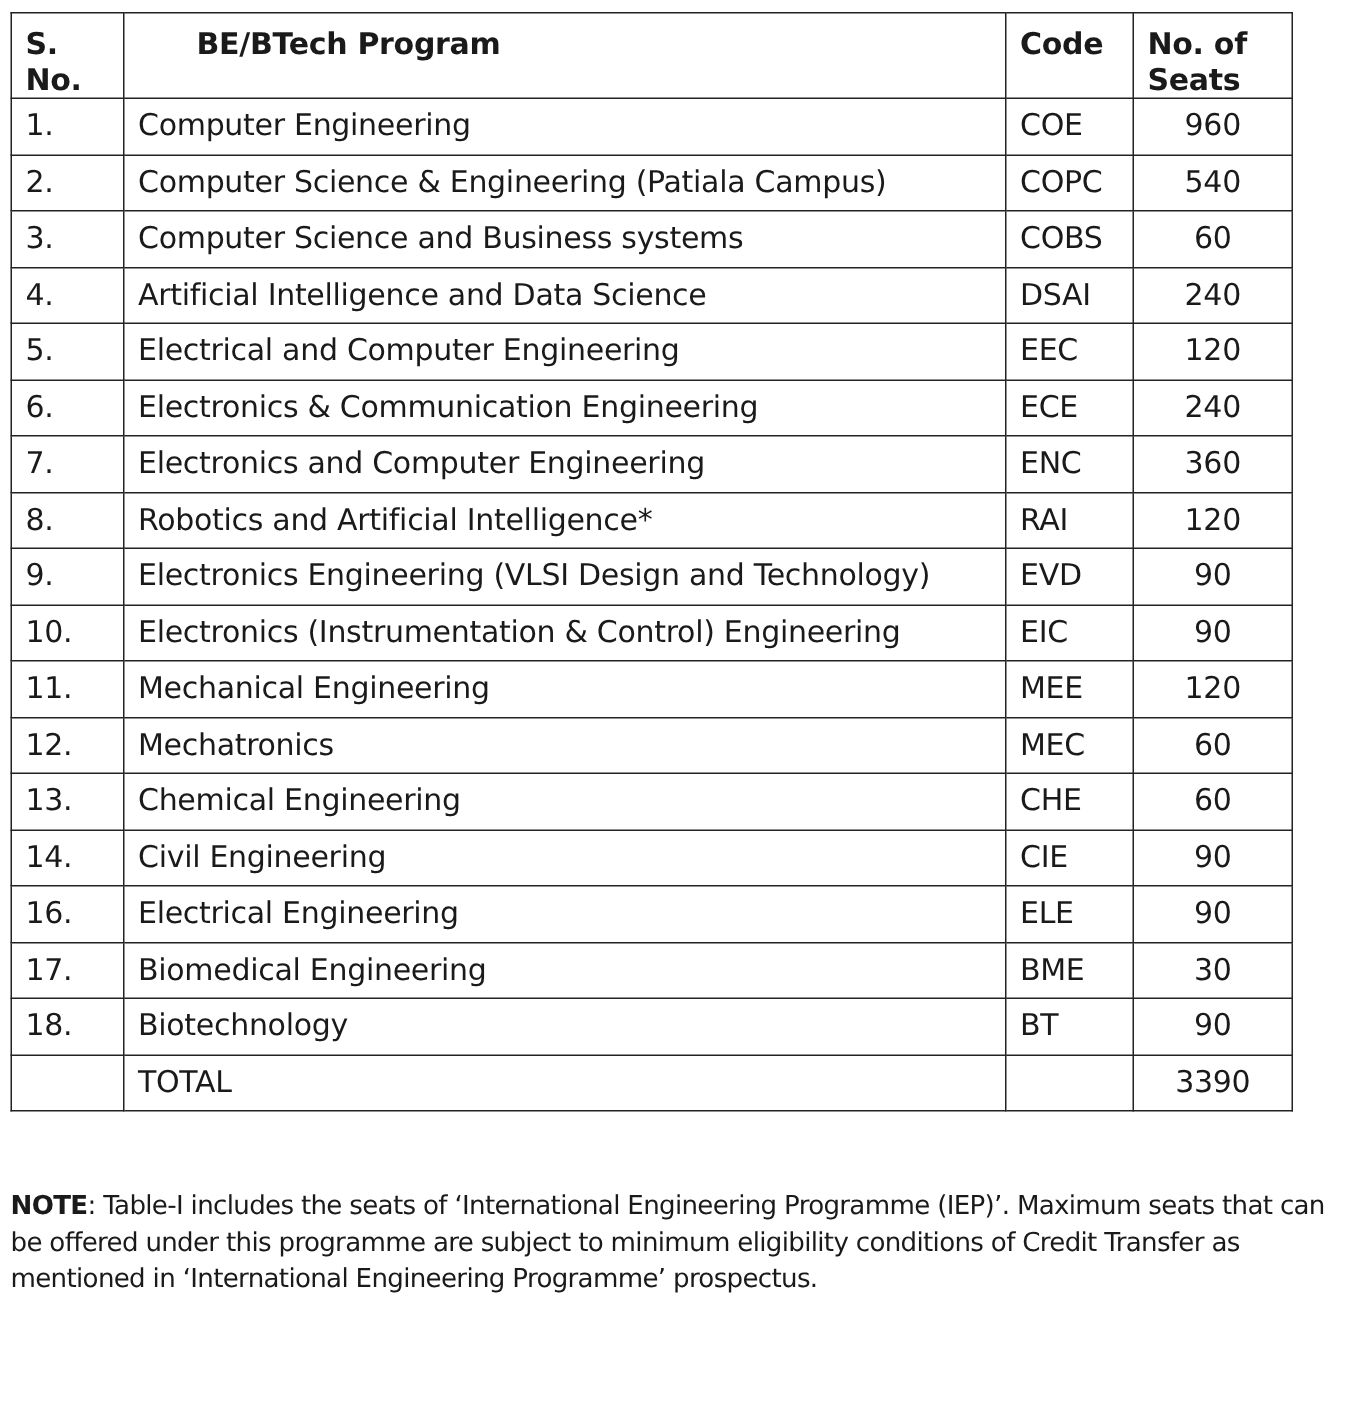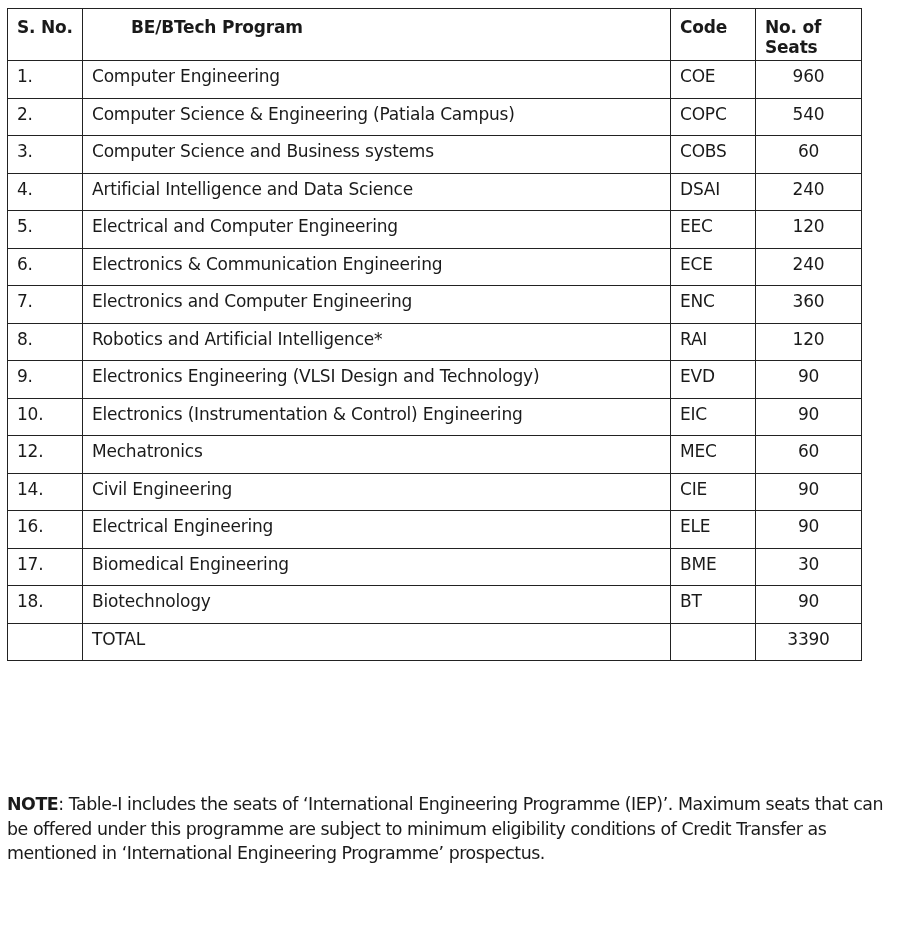--- a/index.html
+++ b/index.html
@@ -1,17 +1,17 @@
 <!DOCTYPE html>
 <html><head>
 <meta charset="utf-8">
 <style>
   html, body { margin: 0; padding: 0; background: #ffffff; }
   body { width: 900px; height: 942px; position: relative; font-family: "DejaVu Sans", sans-serif; color: #1a1a1a; overflow: hidden; }
-  table { position: absolute; left: 7px; top: 8px; border-collapse: collapse; width: 855px; font-size: 17px; letter-spacing: -0.2px; }
+  table { position: absolute; left: 7px; top: 8px; border-collapse: collapse; width: 855px; font-size: 20px; letter-spacing: -0.2px; }
   td, th { border: 1.5px solid #222; padding: 0 9px; text-align: left; vertical-align: top; }
   th { height: 43px; font-weight: bold; padding-top: 8px; }
   td { height: 37.5px; padding-top: 5px; box-sizing: border-box; }
   .c0 { width: 56px; }
   .c1 { width: 530px; padding-left: 48px; }
   .c2 { width: 66px; }
   .c3 { text-align: center; }
   th.c3 { text-align: left; }
   .bold { font-weight: normal; margin-top: 13px; }
   .notes { position: absolute; left: 7px; top: 792px; width: 890px; font-size: 17.4px; line-height: 24.5px; letter-spacing: -0.45px; }
@@ -84,23 +84,35 @@
         <td>EVD</td>
         <td class="c3">90</td>
       </tr>
       <tr>
         <td>10.</td>
         <td>Electronics (Instrumentation &amp; Control) Engineering</td>
         <td>EIC</td>
         <td class="c3">90</td>
       </tr>
       <tr>
+        <td>11.</td>
+        <td>Mechanical Engineering</td>
+        <td>MEE</td>
+        <td class="c3">120</td>
+      </tr>
+      <tr>
         <td>12.</td>
         <td>Mechatronics</td>
         <td>MEC</td>
+        <td class="c3">60</td>
+      </tr>
+      <tr>
+        <td>13.</td>
+        <td>Chemical Engineering</td>
+        <td>CHE</td>
         <td class="c3">60</td>
       </tr>
       <tr>
         <td>14.</td>
         <td>Civil Engineering</td>
         <td>CIE</td>
         <td class="c3">90</td>
       </tr>
       <tr>
         <td>16.</td>

